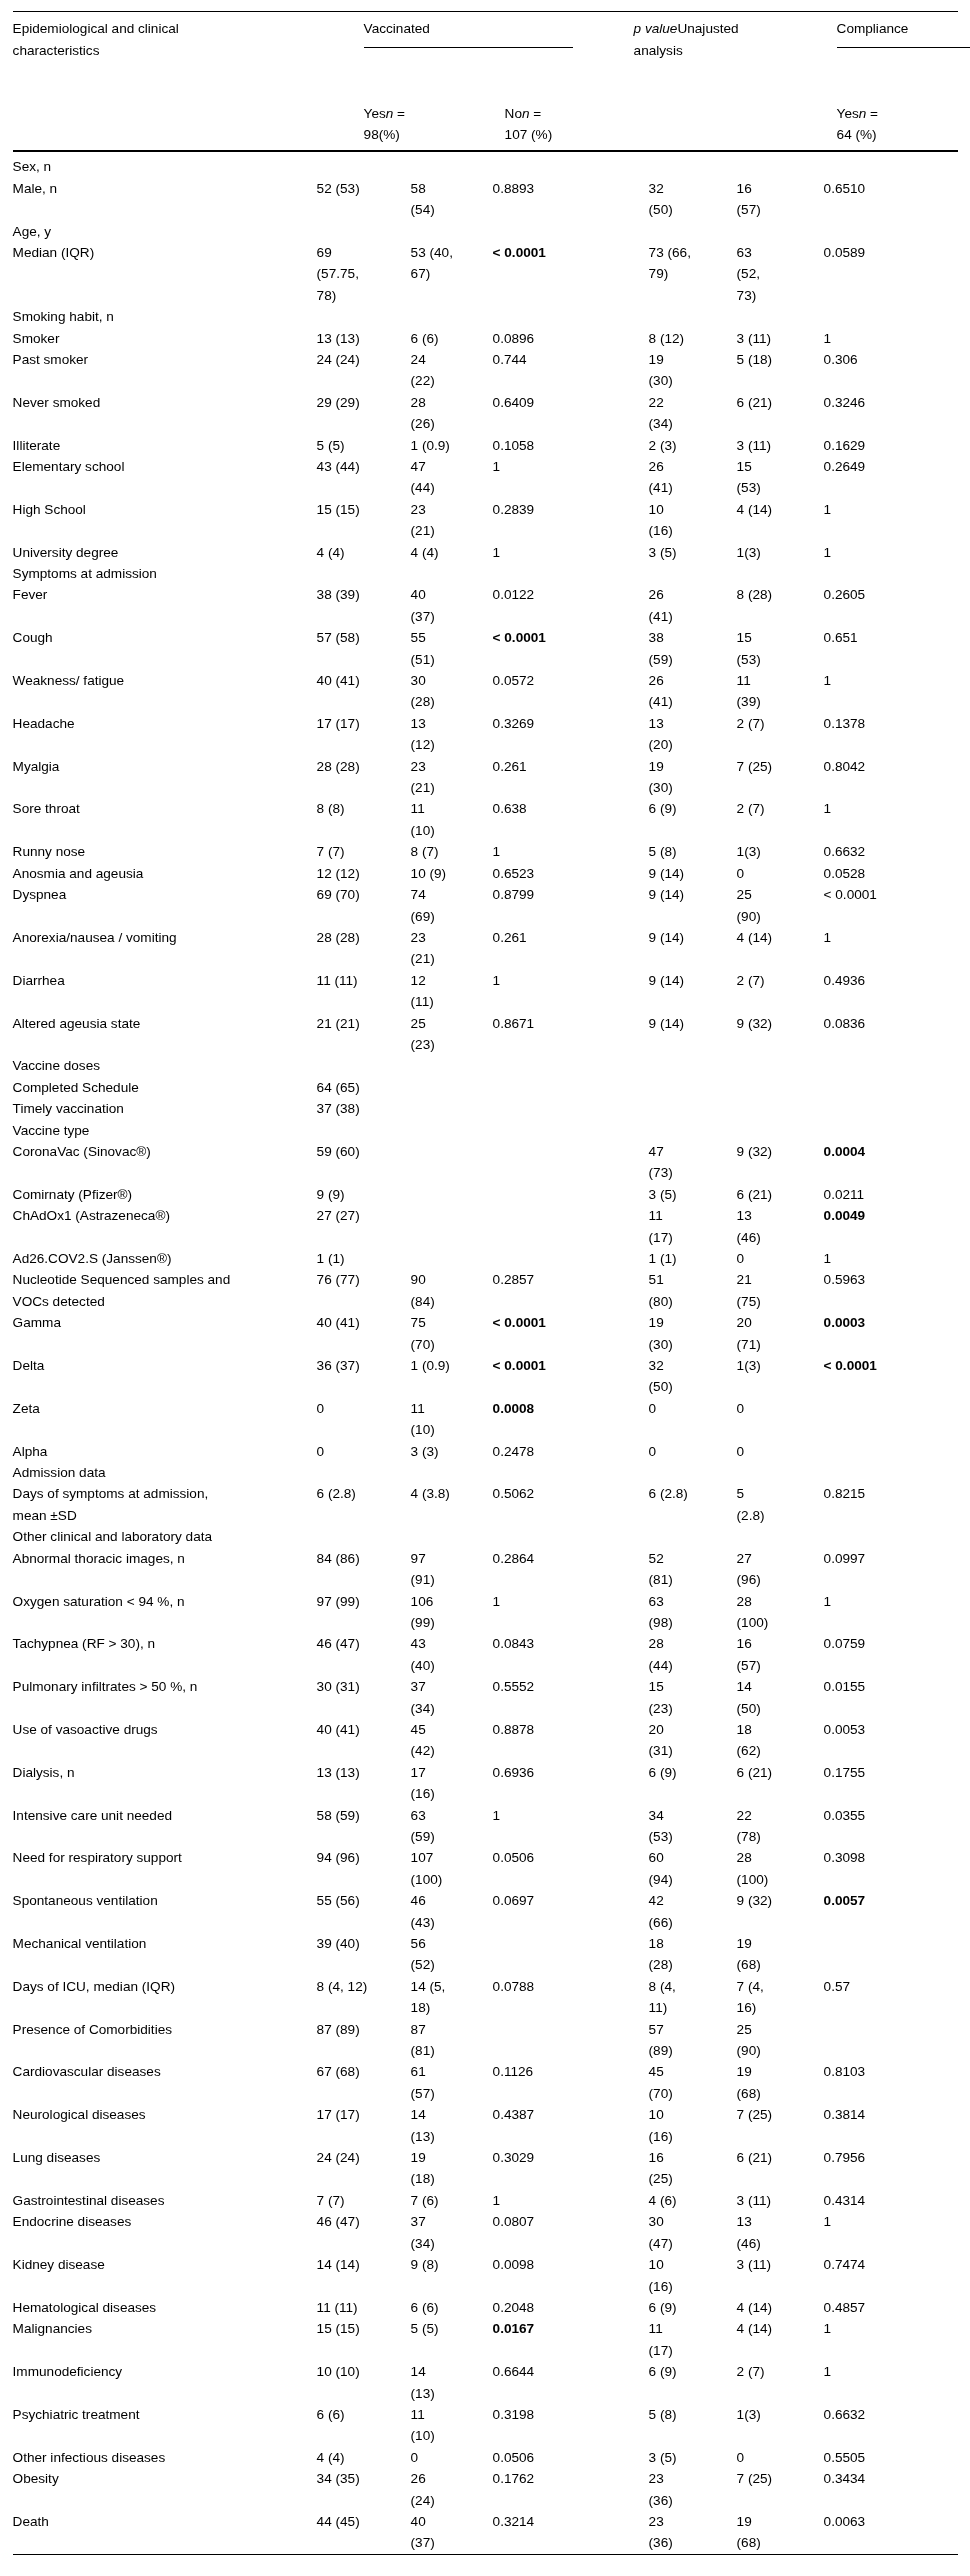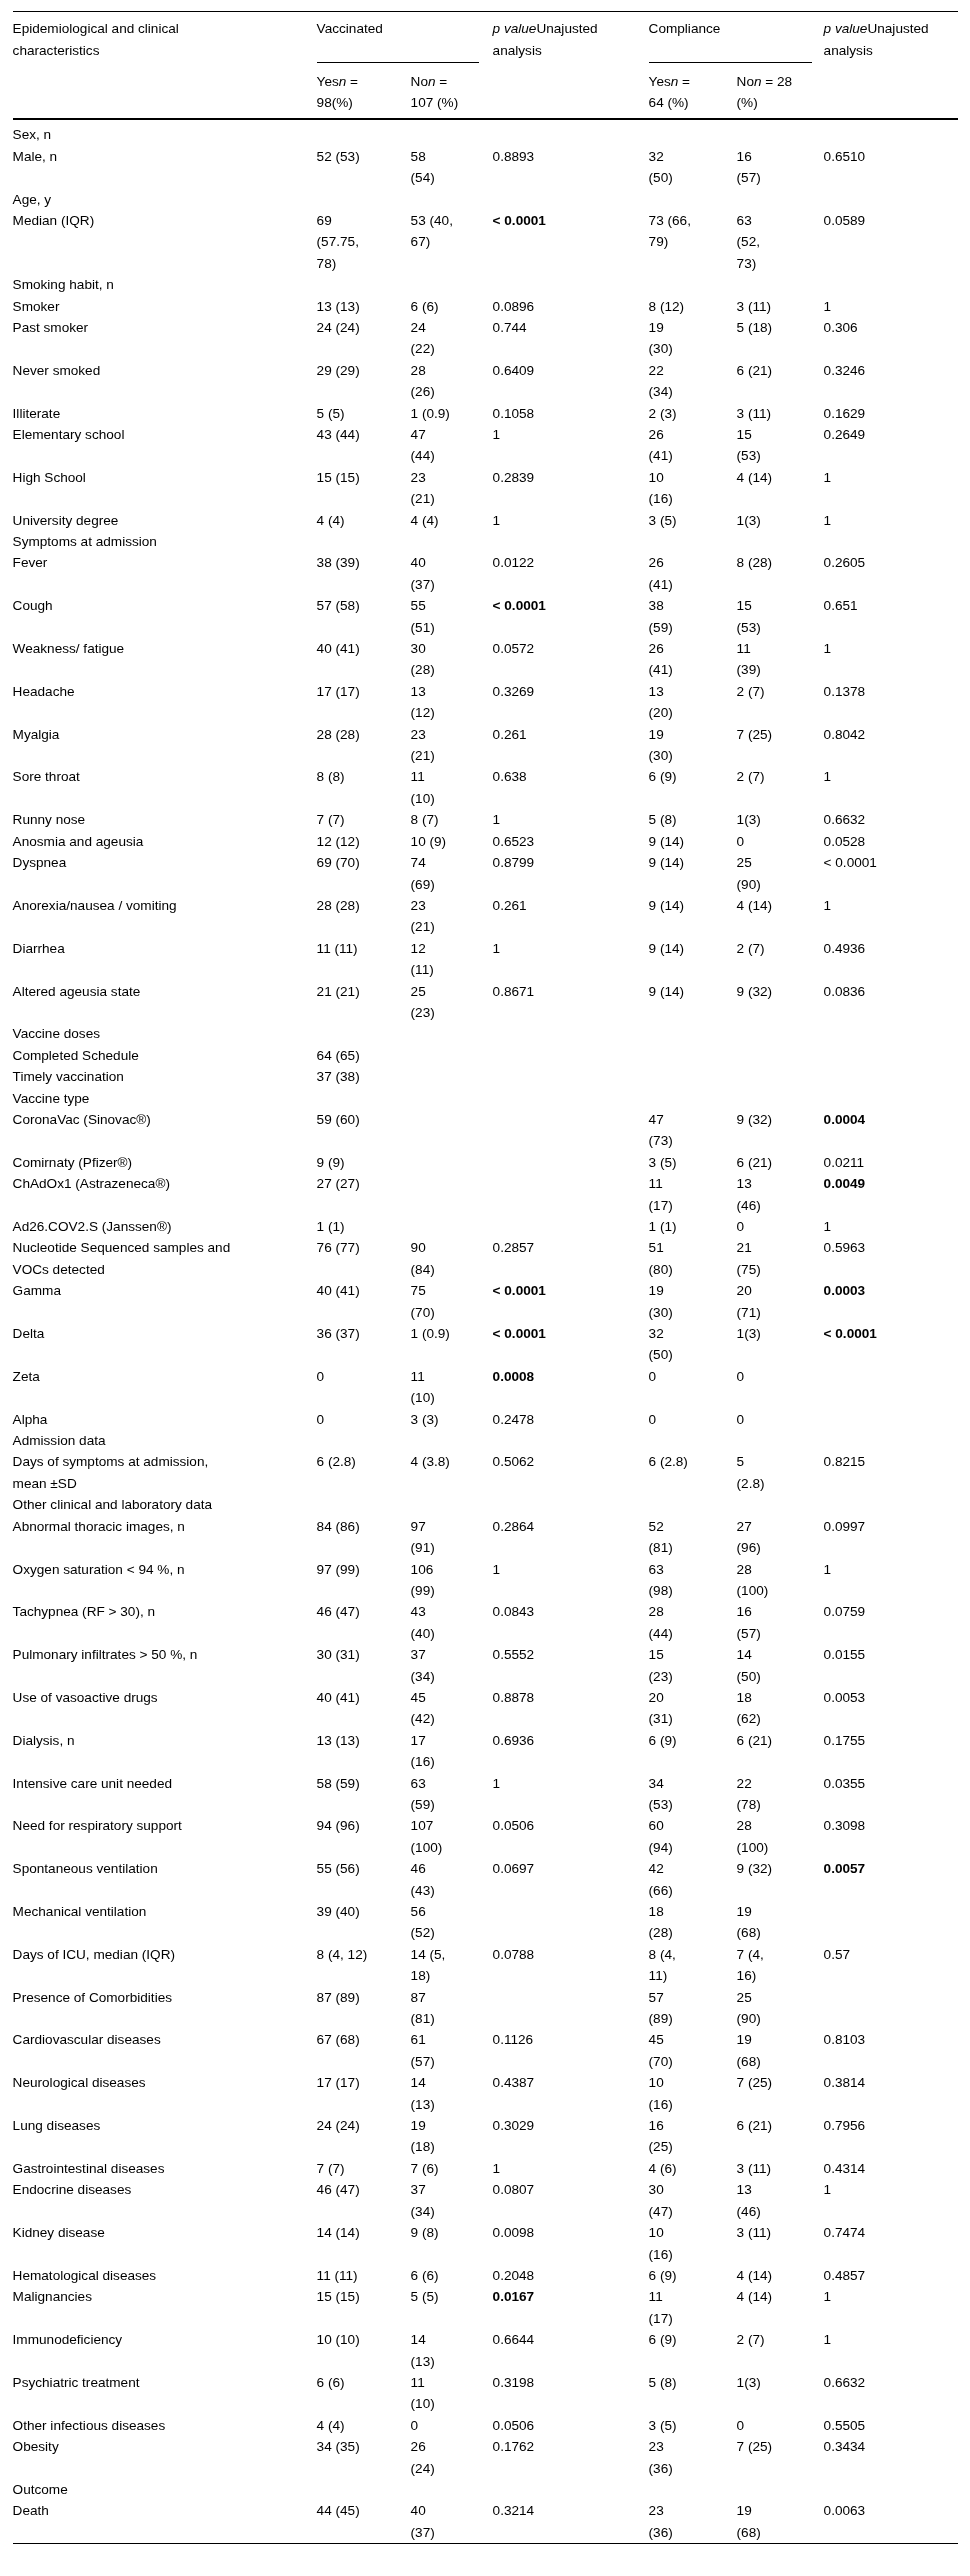--- a/index.html
+++ b/index.html
@@ -13,24 +13,25 @@
   .page { width: 945px; margin: 10.7px 0 0 12.6px; }
   .toprule { border-top: 1.9px solid #000; }
 
   
   .thead {
     display: grid;
     grid-template-columns: 304px 94px 82px 156px 88px 87px 134px;
     grid-template-rows: auto auto;
     border-bottom: 2.9px solid #000;
     padding: 6.8px 0 4.9px 0;
+    gap: 47px;
   }
   .hcell, .hgroup { white-space: pre-line; }
   .label-h { grid-column: 1; grid-row: 1 / 3; }
-  .g1 { grid-column: 2 / 4; grid-row: 1; border-bottom: 1.9px solid #000; margin-right: 13.6px; padding-bottom: 22px; }
+  .g1 { grid-column: 2 / 4; grid-row: 1; border-bottom: 1.9px solid #000; margin-right: 13.6px; padding-bottom: 7px; }
   .p1 { grid-column: 4; grid-row: 1 / 3; }
   .g2 { grid-column: 5 / 7; grid-row: 1; border-bottom: 1.9px solid #000; margin-right: 11.6px; padding-bottom: 3px; }
   .p2 { grid-column: 7; grid-row: 1 / 3; }
   .sub { grid-row: 2; padding-top: 7.8px; }
   .s1 { grid-column: 2; }
   .s2 { grid-column: 3; }
   .s3 { grid-column: 5; }
   .s4 { grid-column: 6; }
   .it { font-style: italic; }
 
@@ -755,29 +756,20 @@
         <div class="tcell">34 (35)</div>
         <div class="tcell">26
 (24)</div>
         <div class="tcell">0.1762</div>
         <div class="tcell">23
 (36)</div>
         <div class="tcell">7 (25)</div>
         <div class="tcell">0.3434</div>
       </div>
       <div class="trow">
-        <div class="tcell">Outcome</div>
-        <div class="tcell"></div>
-        <div class="tcell"></div>
-        <div class="tcell"></div>
-        <div class="tcell"></div>
-        <div class="tcell"></div>
-        <div class="tcell"></div>
-      </div>
-      <div class="trow">
         <div class="tcell">Death</div>
         <div class="tcell">44 (45)</div>
         <div class="tcell">40
 (37)</div>
         <div class="tcell">0.3214</div>
         <div class="tcell">23
 (36)</div>
         <div class="tcell">19
 (68)</div>
         <div class="tcell">0.0063</div>

